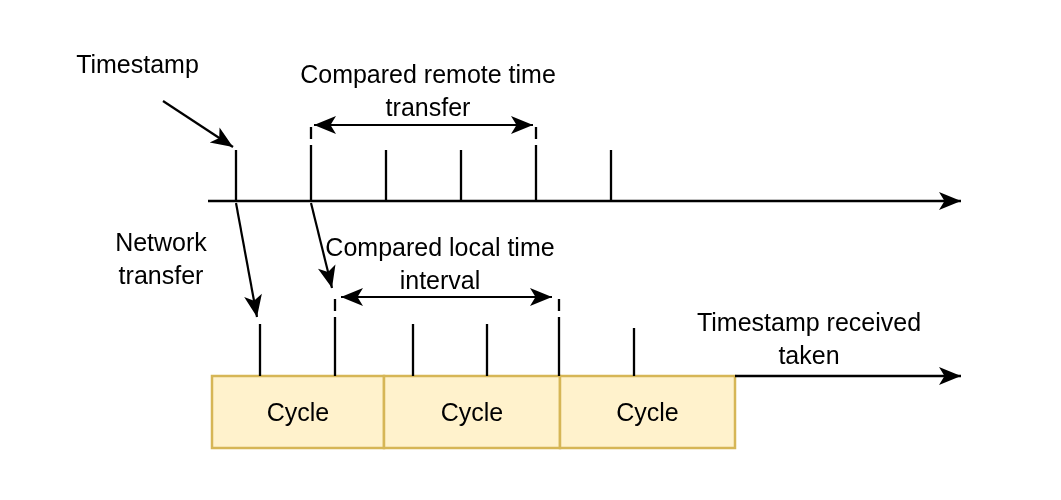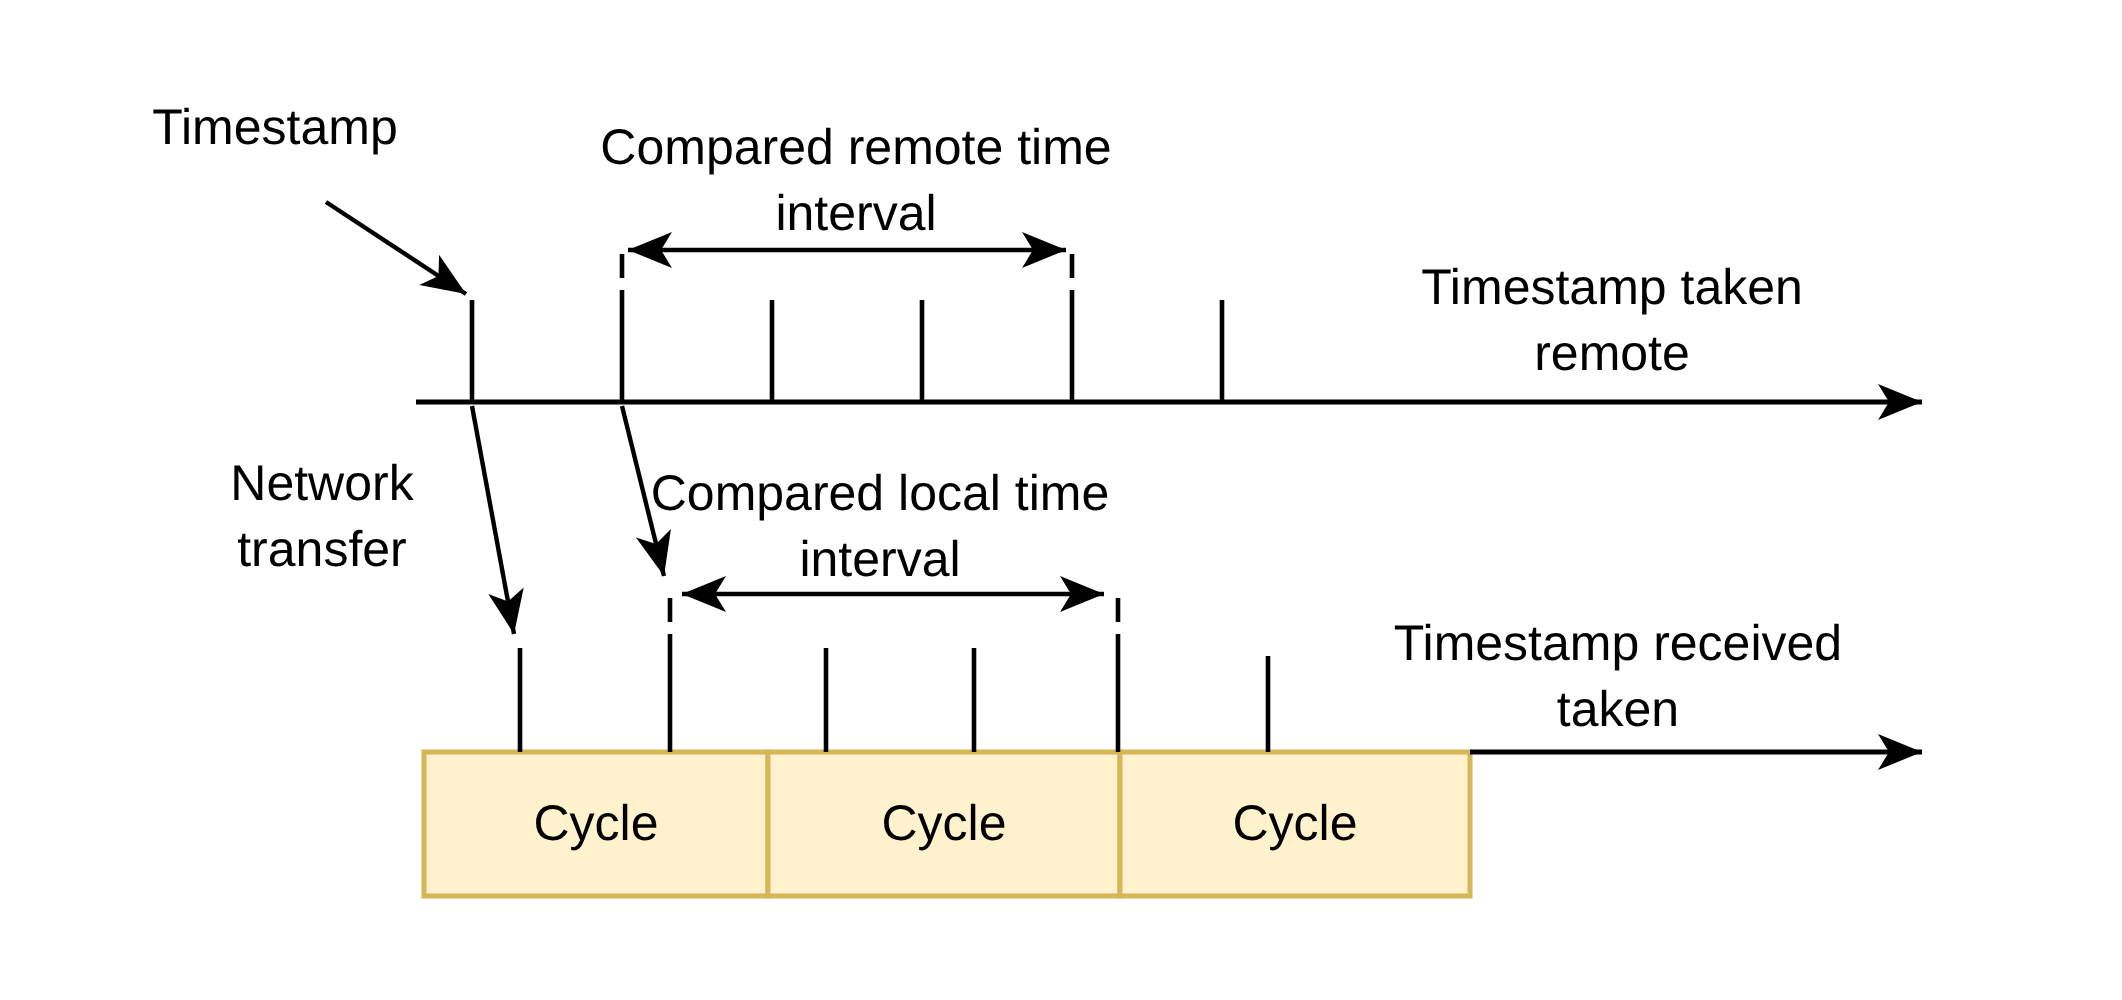--- a/index.html
+++ b/index.html
@@ -67,23 +67,22 @@
     <line class="tick" x1="260" y1="324" x2="260" y2="376"></line>
     <path class="tick" d="M335,299 V311 M335,317 V376"></path>
     <line class="tick" x1="413" y1="324" x2="413" y2="376"></line>
     <line class="tick" x1="487" y1="324" x2="487" y2="376"></line>
     <path class="tick" d="M559,299 V311 M559,317 V376"></path>
     <line class="tick" x1="634" y1="328" x2="634" y2="376"></line>
   </svg>
 
   <div class="lbl" style="left:55px;  top:48px;  width:165px;">Timestamp</div>
 
-  <div class="lbl" style="left:278px; top:58px;  width:300px;">Compared remote time interval</div>
+  <div class="lbl" style="left:278px; top:58px;  width:300px;">Compared remote time transfer</div>
 
-  <div class="lbl" style="left:681px; top:128px; width:250px;">Timestamp taken remote</div>
 
   <div class="lbl" style="left:91px;  top:226px; width:140px;text-align:center;">Network transfer</div>
 
   <div class="lbl" style="left:290px; top:231px; width:300px;">Compared local time interval</div>
 
   <div class="lbl" style="left:679px; top:306px; width:260px;">Timestamp received taken</div>
 
   <div class="lbl" style="left:212px; top:396px; width:172px;">Cycle</div>
   <div class="lbl" style="left:384px; top:396px; width:176px;">Cycle</div>
   <div class="lbl" style="left:560px; top:396px; width:175px;">Cycle</div>

